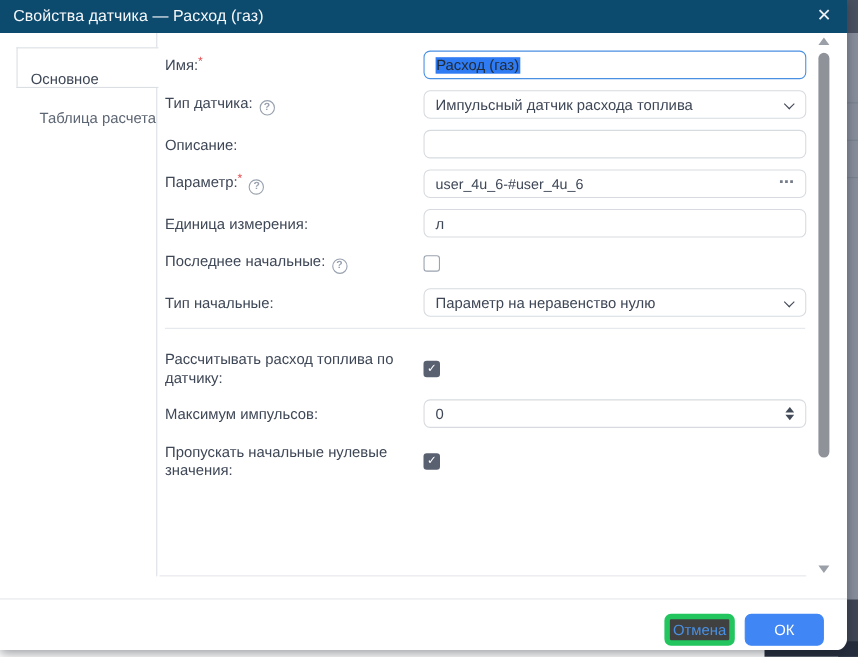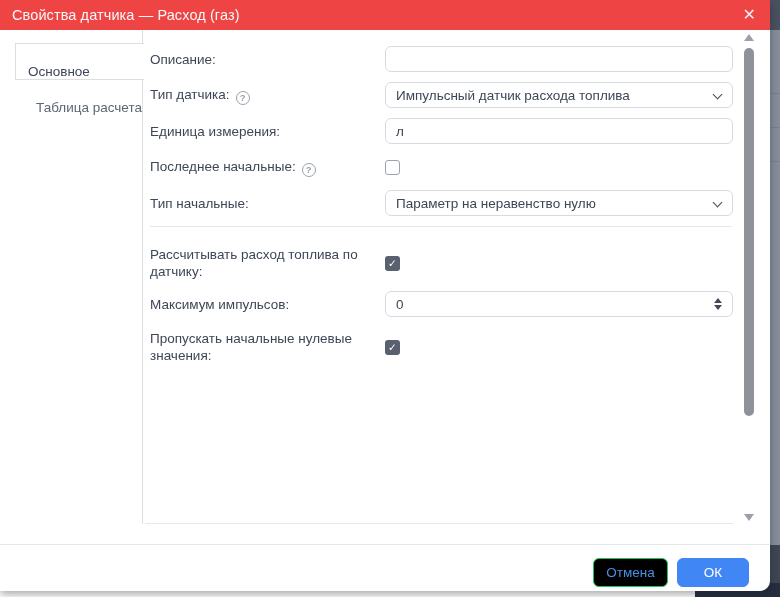--- a/index.html
+++ b/index.html
@@ -13,21 +13,21 @@
   .strip-line { position:absolute; left:0; right:0; height:1px; background:#79818f; }
   .strip-bottom { position:absolute; left:0; right:0; top:545px; bottom:0; background:#3f4654; }
   .navy-block { position:absolute; right:0; bottom:0; width:85px; height:14px;
     background:#262e3e; z-index:1; }
 
   
   .dialog { position:absolute; left:0; top:0; width:770px; height:591px;
     background:#ffffff; z-index:2; border-radius:0 0 10px 0;
     box-shadow:0 3px 10px rgba(20,25,35,.4); }
 
-  .titlebar { height:30px; background:#ef4444; color:#f7f8fa; display:flex;
+  .titlebar { height:30px; background:#0c4a6e; color:#f7f8fa; display:flex;
     align-items:center; padding:0 14px 0 12px; font-size:14.5px; font-weight:500;
     letter-spacing:.1px; }
   .titlebar .close { margin-left:auto; font-size:16px; line-height:1; color:#eef0f3;
     cursor:pointer; font-weight:400; }
 
   .body { position:relative; height:514px; }
 
   
   .rail { position:absolute; left:0; top:0; width:143px; height:494px;
     border-right:1px solid #dbdfe4; }
@@ -90,21 +90,21 @@
     border-top:7px solid #9ba0a8; cursor:pointer; }
   .sbar .thumb { position:absolute; top:18px; left:3px; width:10px; height:368px;
     background:#8f9299; border-radius:6px; cursor:pointer; }
 
   
   .footer { position:absolute; left:0; top:544px; width:770px; height:46px;
     border-top:1px solid #e4e7eb; display:flex; align-items:center;
     justify-content:flex-end; padding:10px 21px 0 0; gap:9px; }
   .btn { height:29px; border-radius:6px; font-size:13.5px; display:flex;
     align-items:center; justify-content:center; cursor:pointer; }
-  .btn.cancel { width:75px; background:#000000; border:1px solid #22c55e; color:#4a90e2; }
+  .btn.cancel { width:64px; background:#404040; border:5px solid #22c55e; color:#4a90e2; }
   .btn.ok { width:72px; background:#4186f5; border:1px solid #4186f5; color:#fff; }
 </style>
 </head>
 <body>
 
 <div class="backdrop-strip">
   <div class="strip-top"></div>
   <div class="strip-line" style="top:93px"></div>
   <div class="strip-line" style="top:127px"></div>
   <div class="strip-line" style="top:161px"></div>
@@ -125,42 +125,63 @@
       <div class="tab active">
         <span>Основное</span>
       </div>
       <div class="tab inactive">
         <span>Таблица расчета</span>
       </div>
     </div>
 
     <div class="form-pane">
 
+      <div class="row">
+        <span class="lbl">
+          <span>Имя:</span><span class="req">*</span>
+        </span>
+        <div class="ctl">
+          <div class="field focus">
+            <span class="sel">Расход (газ)</span>
+          </div>
+        </div>
+      </div>
+
+      <div class="row">
+        <span class="lbl">
+          <span>Тип датчика:</span><span class="help">?</span>
+        </span>
+        <div class="ctl">
+          <div class="field select">
+            <span>Импульсный датчик расхода топлива</span>
+          </div>
+          <span class="chev"></span>
+        </div>
+      </div>
 
       <div class="row">
         <span class="lbl">Описание:</span>
         <div class="ctl">
           <div class="field">
             <span></span>
           </div>
         </div>
       </div>
 
       <div class="row">
         <span class="lbl">
-          <span>Тип датчика:</span><span class="help">?</span>
-        </span>
-        <div class="ctl">
-          <div class="field select">
-            <span>Импульсный датчик расхода топлива</span>
-          </div>
-          <span class="chev"></span>
-        </div>
-      </div>
-
+          <span>Параметр:</span><span class="req">*</span><span class="help">?</span>
+        </span>
+        <div class="ctl">
+          <div class="field mono-param">
+            <span>user_4u_6-#user_4u_6</span>
+          </div>
+          <span class="dots">⋯</span>
+        </div>
+      </div>
 
 
       <div class="row">
         <span class="lbl">Единица измерения:</span>
         <div class="ctl">
           <div class="field">
             <span>л</span>
           </div>
         </div>
       </div>

